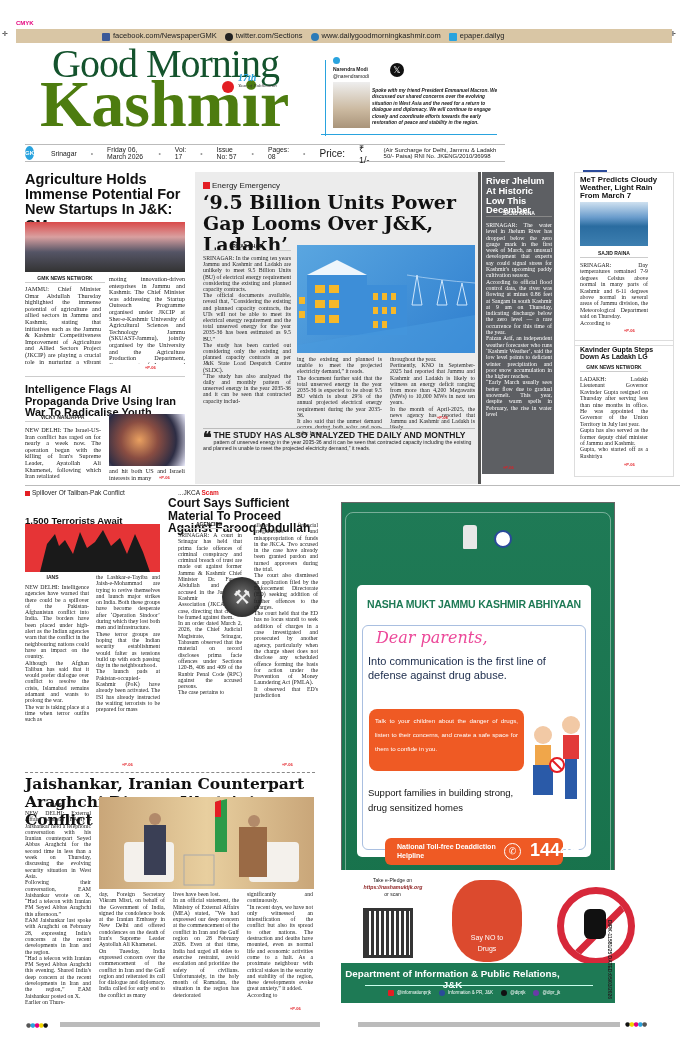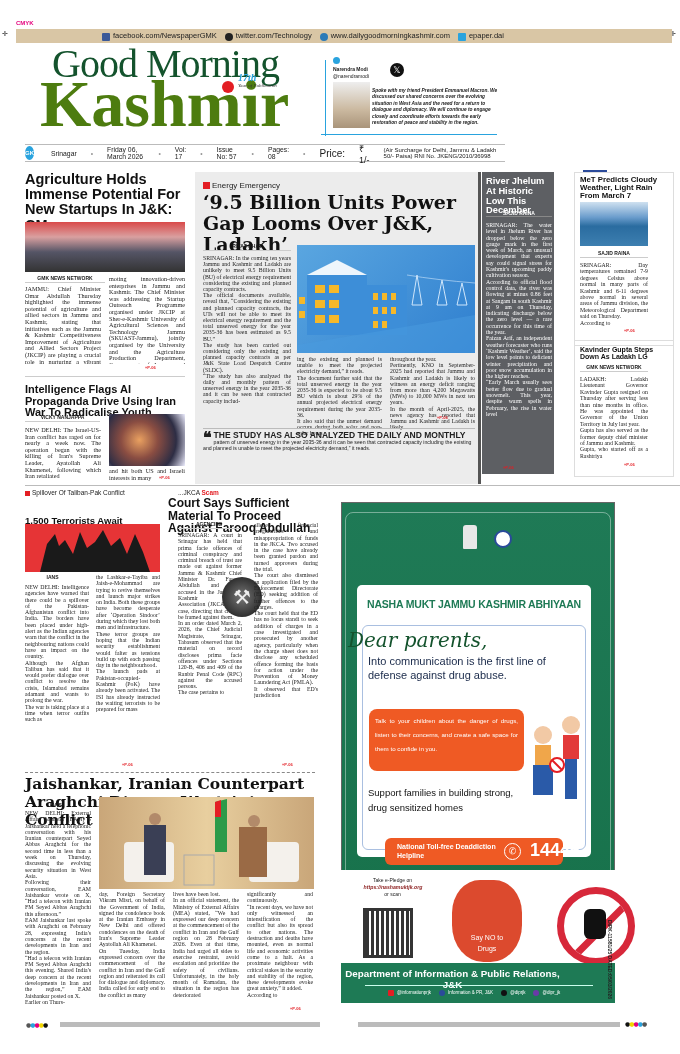--- a/index.html
+++ b/index.html
@@ -34,21 +34,21 @@
 </style>
 </head>
 <body>
 
 <div class="abs sans" style="left:16px;top:20px;font-size:6px;font-weight:bold;color:#e4007c">CMYK</div>
 <div class="abs" style="left:2px;top:30px;font-size:7px">✛</div>
 <div class="abs" style="left:670px;top:30px;font-size:7px">✛</div>
 
 <div class="abs mast-bar">
   <span><i class="sq" style="background:#3b5998"></i><span>facebook.com/NewspaperGMK</span></span>
-  <span><i class="sq" style="background:#222;border-radius:50%"></i><span>twitter.com/Technology</span></span>
+  <span><i class="sq" style="background:#222;border-radius:50%"></i><span>twitter.com/Sections</span></span>
   <span><i class="sq" style="background:#2a7ab8;border-radius:50%"></i><span>www.dailygoodmorningkashmir.com</span></span>
   <span><i class="sq" style="background:#29a3de"></i><span>epaper.dailygoodmorningkashmir.com</span></span>
 </div>
 <div class="abs" style="left:504px;top:29px;width:168px;height:14px;background:#d9c6a5"></div>
 
 <div class="abs logo1">Good Morning</div>
 <div class="abs logo2">Kashmir</div>
 <div class="abs reddot"></div>
 <div class="abs ann"><b>17th</b><br><span>Year of Publication</span></div>
 
@@ -229,21 +229,21 @@
 According to</div>
 <div class="abs more" style="left:290px;top:1006px">»P-06</div>
 
 <div class="abs" style="left:341px;top:502px;width:274px;height:500px;background:linear-gradient(#1f7a56,#167049);border:1px solid #666"></div>
 <div class="abs" style="left:345px;top:512px;width:266px;height:470px;border:1px solid rgba(255,255,255,0.4);border-radius:8px"></div>
 <div class="abs" style="left:463px;top:525px;width:14px;height:24px;background:#e8e8e8;border-radius:3px 3px 1px 1px"></div>
 <div class="abs" style="left:494px;top:530px;width:18px;height:18px;background:#fff;border-radius:50%;border:2px solid #2a4a9a"></div>
 <div class="abs" style="left:357px;top:585px;width:234px;height:272px;background:#fff;border-radius:5px"></div>
 <div class="abs" style="left:357px;top:598px;width:234px;text-align:center;font-family:'Liberation Sans',sans-serif;font-weight:bold;font-size:10.5px;color:#1e7a55;letter-spacing:-0.2px">NASHA MUKT JAMMU KASHMIR ABHIYAAN</div>
 <div class="abs" style="left:362px;top:625px;width:224px;height:225px;border:1px solid #a9bfe0;border-radius:6px"></div>
-<div class="abs" style="left:348px;top:628px;font-family:'DejaVu Serif',serif;font-style:italic;font-size:20px;color:#14532d">Dear parents,</div>
+<div class="abs" style="left:376px;top:628px;font-family:'DejaVu Serif',serif;font-style:italic;font-size:16px;color:#ec4899">Dear parents,</div>
 <div class="abs" style="left:368px;top:654px;width:215px;font-family:'Liberation Sans',sans-serif;font-size:11px;line-height:14px;color:#1a2a4a">Into communication is the first line of defense against drug abuse.</div>
 <div class="abs" style="left:369px;top:709px;width:155px;height:62px;background:#ef5a24;border-radius:8px;padding:5px 6px;font-family:'Liberation Sans',sans-serif;font-size:6.2px;line-height:14px;color:#fff;text-align:justify">Talk to your children about the danger of drugs, listen to their concerns, and create a safe space for them to confide in you.</div>
 <div class="abs" style="left:525px;top:705px;width:60px;height:110px">
   <svg width="60" height="110">
     <circle cx="18" cy="30" r="9" fill="#f2c9a5"></circle>
       <rect x="10" y="40" width="16" height="20" fill="#f0a64a"></rect>
       <rect x="8" y="60" width="20" height="30" fill="#2a5aa8"></rect>
     <circle cx="46" cy="20" r="9" fill="#f2c9a5"></circle>
       <rect x="38" y="30" width="16" height="24" fill="#e23a3a"></rect>
       <rect x="40" y="54" width="12" height="40" fill="#2a5aa8"></rect>

